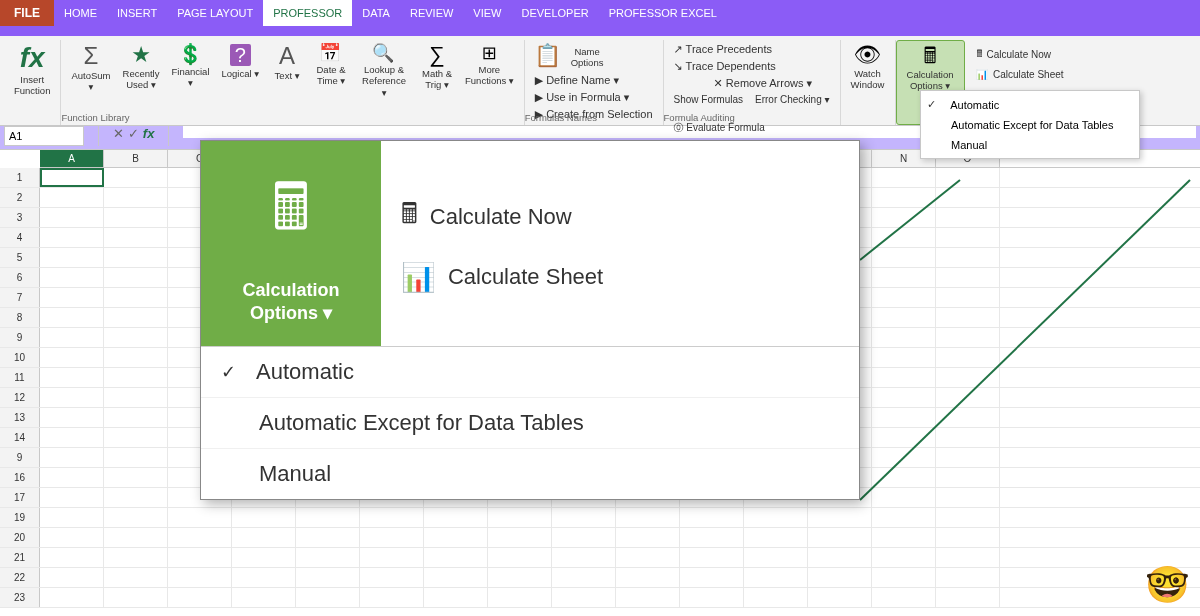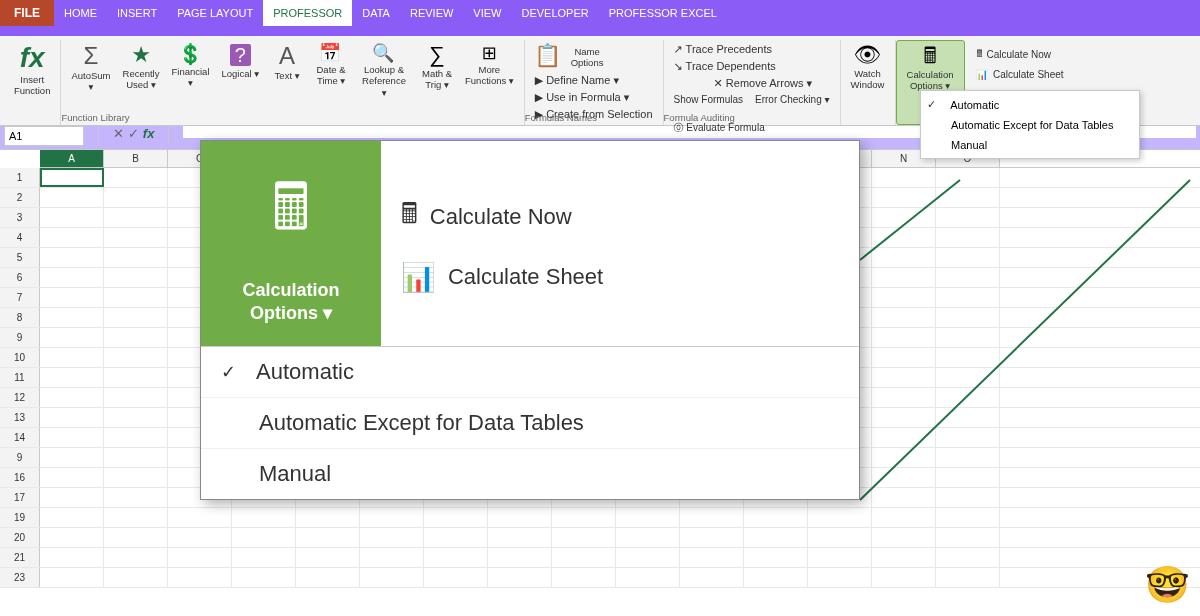--- a/index.html
+++ b/index.html
@@ -607,20 +607,38 @@
         <div class="cell"></div>
         <div class="cell"></div>
         <div class="cell"></div>
         <div class="cell"></div>
         <div class="cell"></div>
         <div class="cell"></div>
         <div class="cell"></div>
         <div class="cell"></div>
       </div>
       <div class="sheet-row">
+        <div class="row-header">22</div>
+        <div class="cell"></div>
+        <div class="cell"></div>
+        <div class="cell"></div>
+        <div class="cell"></div>
+        <div class="cell"></div>
+        <div class="cell"></div>
+        <div class="cell"></div>
+        <div class="cell"></div>
+        <div class="cell"></div>
+        <div class="cell"></div>
+        <div class="cell"></div>
+        <div class="cell"></div>
+        <div class="cell"></div>
+        <div class="cell"></div>
+        <div class="cell"></div>
+      </div>
+      <div class="sheet-row">
         <div class="row-header">23</div>
         <div class="cell"></div>
         <div class="cell"></div>
         <div class="cell"></div>
         <div class="cell"></div>
         <div class="cell"></div>
         <div class="cell"></div>
         <div class="cell"></div>
         <div class="cell"></div>
         <div class="cell"></div>

